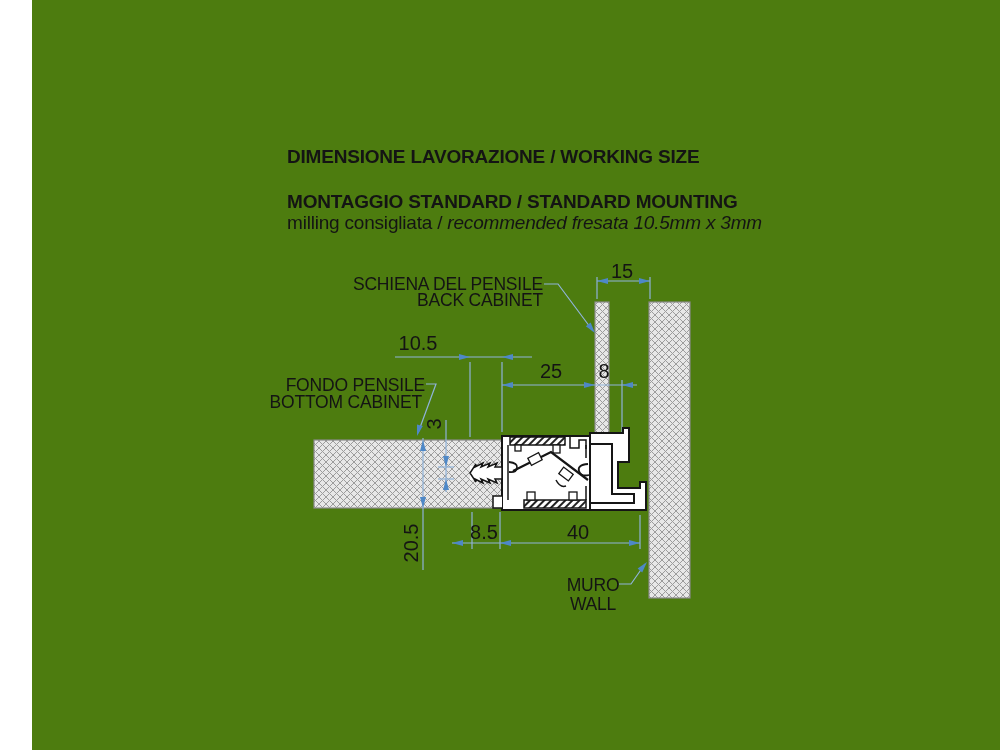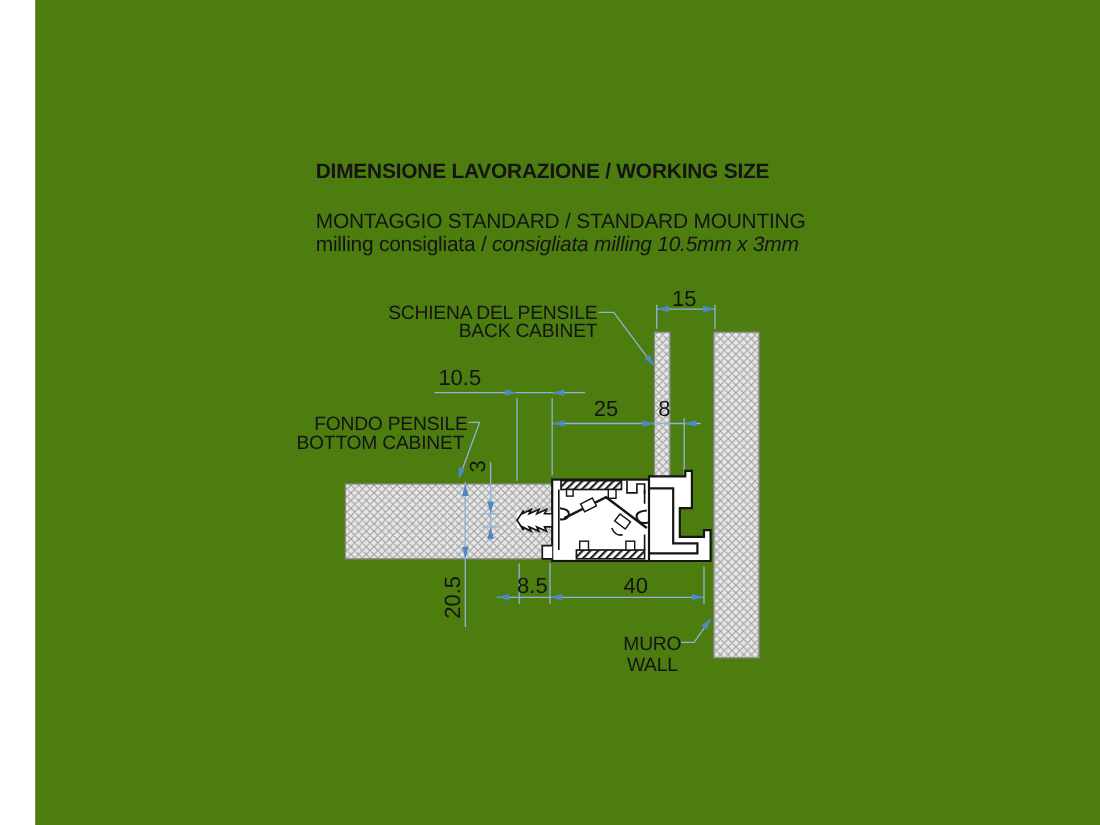--- a/index.html
+++ b/index.html
@@ -1,34 +1,34 @@
 <!DOCTYPE html>
 <html><head>
 <meta charset="utf-8">
 <style>
   html,body{margin:0;padding:0;background:#ffffff;}
   .page{position:relative;width:1000px;height:750px;background:#4d7c0f;overflow:hidden;
         font-family:"Liberation Sans",sans-serif;color:#141414;margin-left:32px;}
   .t1{position:absolute;left:255px;top:146px;font-size:19px;font-weight:bold;letter-spacing:-0.2px;white-space:nowrap;}
-  .t2{position:absolute;left:255px;top:191px;font-size:19px;font-weight:normal;letter-spacing:-0.2px;white-space:nowrap;}
+  .t2{position:absolute;left:255px;top:191px;font-size:19px;font-weight:bold;letter-spacing:-0.2px;white-space:nowrap;}
   .t3{position:absolute;left:255px;top:212px;font-size:19px;letter-spacing:-0.2px;white-space:nowrap;}
   .t3 i{font-style:italic;}
   svg{position:absolute;left:0;top:0;}
   svg text{font-family:"Liberation Sans",sans-serif;fill:#141414;}
   .dimnum{font-size:20px;}
   .lbl{font-size:17.5px;letter-spacing:-0.2px;}
 </style>
 </head>
 <body>
 
 <div class="page">
 
   <div class="t1">DIMENSIONE LAVORAZIONE / WORKING SIZE</div>
   <div class="t2">MONTAGGIO STANDARD / STANDARD MOUNTING</div>
-  <div class="t3"><span>milling consigliata / </span><i>consigliata milling 10.5mm x 3mm</i></div>
+  <div class="t3"><span>milling consigliata / </span><i>recommended fresata 10.5mm x 3mm</i></div>
 
   <svg width="1000" height="750" viewBox="0 0 1000 750">
     <defs>
       <pattern id="ph" width="7" height="7" patternUnits="userSpaceOnUse">
         <rect width="7" height="7" fill="#e7e7e7"></rect>
         <path d="M0,7 L7,0 M-1,1 L1,-1 M6,8 L8,6 M0,0 L7,7 M6,-1 L8,1 M-1,6 L1,8" stroke="#9c9c9c" stroke-width="1"></path>
       </pattern>
       <pattern id="mh" width="5" height="5" patternUnits="userSpaceOnUse" patternTransform="rotate(45)">
         <rect width="5" height="5" fill="#ffffff"></rect>
         <line x1="1" y1="0" x2="1" y2="5" stroke="#222" stroke-width="2"></line>

